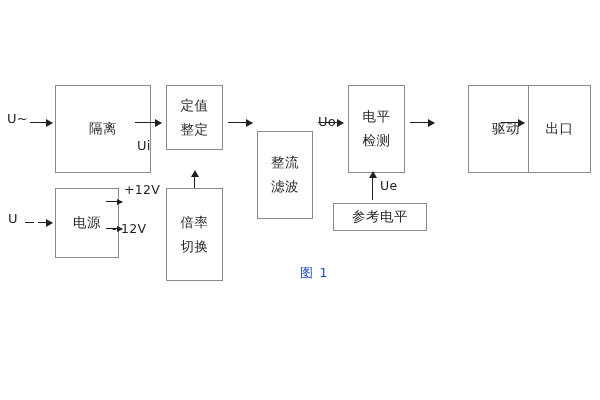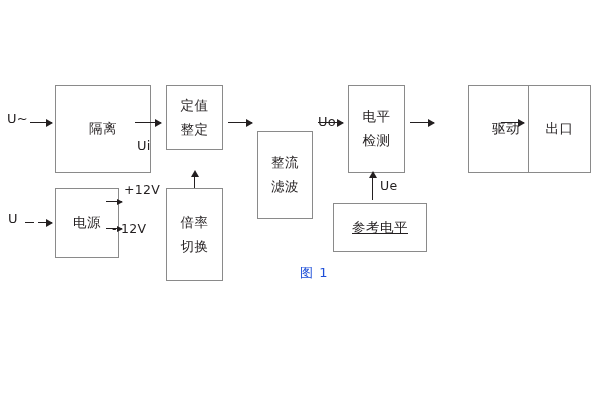--- a/index.html
+++ b/index.html
@@ -163,21 +163,21 @@
   <div class="arrow-h small" style="left:106px; top:228px; width:16px;"></div>
   <div class="label label-small" style="left:112px; top:221px;">- 12V</div>
 
   <div class="box" style="left:166px; top:188px; width:57px; height:93px;">
     <span class="line">倍率</span>
     <span class="line">切换</span>
   </div>
 
   <div class="arrow-v" style="left:194px; top:177px; height:11px;"></div>
 
-  <div class="box" style="left:333px; top:203px; width:94px; height:49px;text-decoration:underline;">
+  <div class="box" style="left:333px; top:203px; width:94px; height:28px;">
     <span class="line">参考电平</span>
   </div>
 
   <div class="arrow-v" style="left:372px; top:178px; height:22px;"></div>
   <div class="label label-small" style="left:380px; top:178px;">Ue</div>
 
   <div class="caption" style="left:300px; top:264px;">图 1</div>
 
 </div>
 

